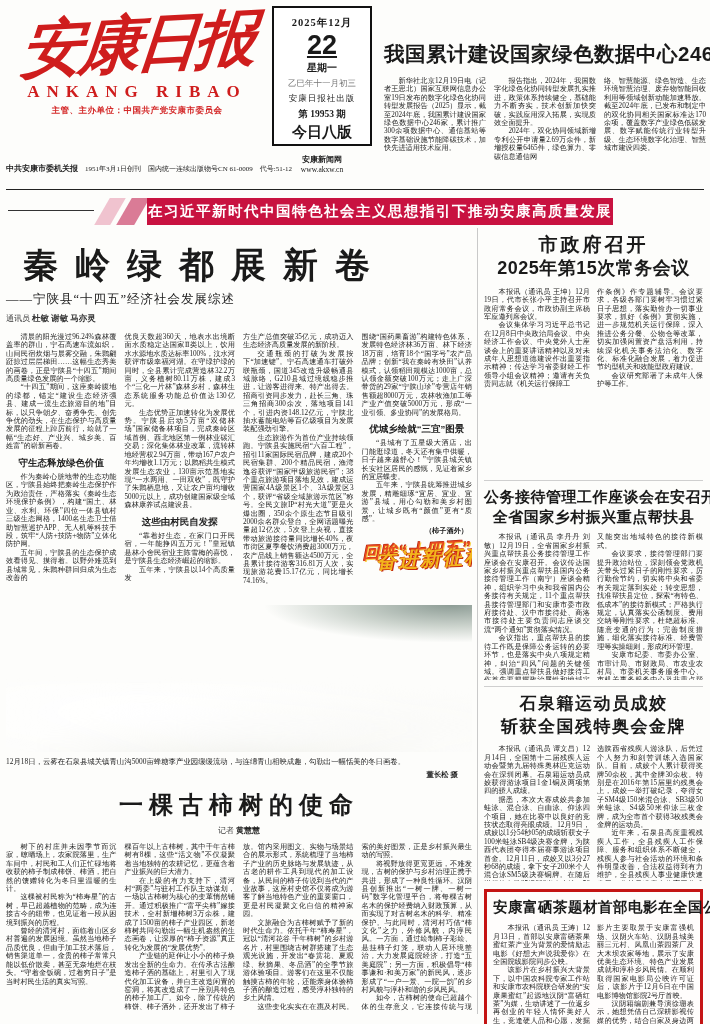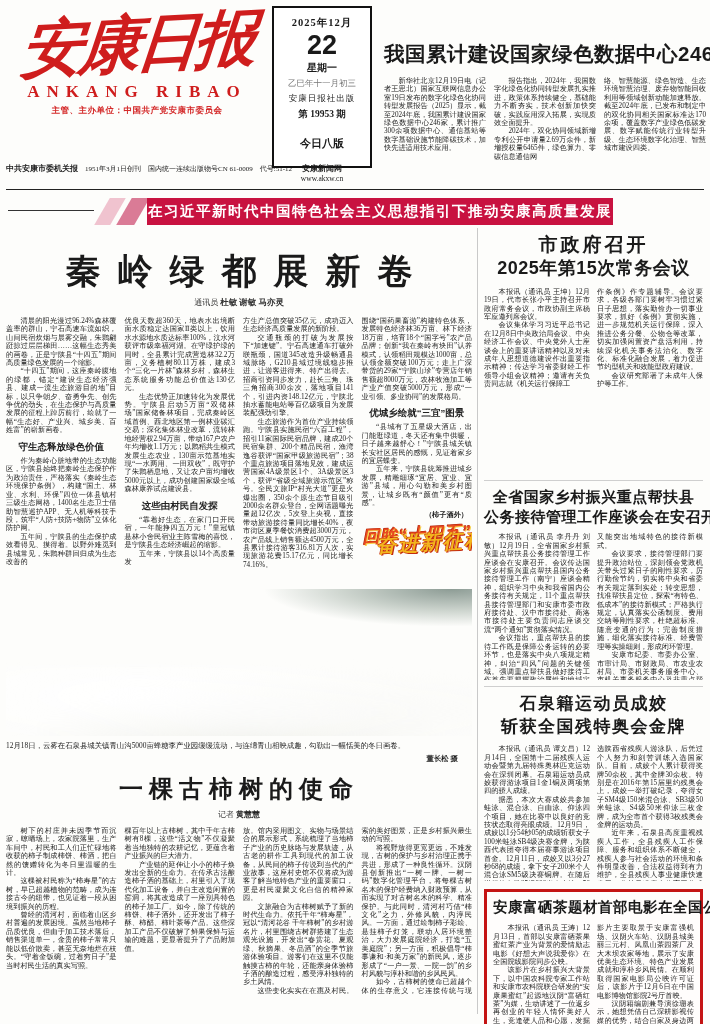--- a/index.html
+++ b/index.html
@@ -16,30 +16,30 @@
     font-size:62px; line-height:1.1; font-weight:900; color:#cf1d1d;
     letter-spacing:-4px; transform:rotate(-3deg) skewX(-8deg);
     font-style:italic; white-space:nowrap; margin-top:8px;
   }
   .mast-latin { font-size:17px; font-weight:bold; color:#cf1d1d; letter-spacing:7px; margin-top:4px; }
   .mast-super { font-size:8.5px; font-weight:bold; color:#d42a2a; margin-top:3px; letter-spacing:.5px; }
   .mast-org-row { position:absolute; left:6px; top:163px; width:368px; display:flex; gap:7px;
     font-size:7px; color:#222; align-items:baseline; white-space:nowrap; }
   .mast-org-row .org { font-weight:bold; font-size:8px; }
   .date-box {
-    position:absolute; left:272px; top:6px; width:100px; height:162px;
+    position:absolute; left:272px; top:6px; width:100px; height:140px;
     border:2px solid #111; background:#fff; text-align:center; padding-top:8px;
   }
   .db-ym { font-size:10.5px; font-weight:bold; letter-spacing:1px; }
-  .db-day { font-size:27px; font-weight:bold; font-family:"Liberation Sans",sans-serif; line-height:1.15; }
+  .db-day { font-size:27px; font-weight:bold; font-family:"Liberation Sans",sans-serif; line-height:1.15;text-decoration:underline; }
   .db-week { font-size:10px; font-weight:bold; }
   .db-lunar { font-size:8.5px; color:#777; margin-top:3px; }
   .db-pub { font-size:8.5px; margin-top:3px; letter-spacing:1px; }
   .db-issue { font-size:9.5px; font-weight:bold; margin-top:3px; }
-  .db-pages { font-size:11px; font-weight:bold; margin-top:15px; }
+  .db-pages { font-size:15px; font-weight:bold; margin-top:2px; }
   .db-site { font-size:8px; font-weight:bold; margin-top:12px; }
   .db-url { font-size:7.5px; }
   .top-article { position:absolute; left:384px; top:40px; width:322px; }
   .top-title { font-size:20.5px; font-weight:900; font-family:"Liberation Sans",sans-serif;
     letter-spacing:.5px; white-space:nowrap; }
   .top-cols { display:flex; gap:8px; margin-top:9px; height:102px; overflow:hidden; }
   .header-rule { position:absolute; left:6px; right:6px; bottom:2px; border-top:1.5px solid #222; }
   
   .banner-row { position:relative; height:33px; margin:3px 6px 0 6px; }
   .banner-line { position:absolute; left:2px; top:15px; width:86px; border-top:1.2px solid #333; }
@@ -56,21 +56,21 @@
   .left-region { width:466px; }
   .right-region { width:226px; margin-left:5px; border-left:1px solid #c9c9c9; padding-left:6px; }
   
   .bodytxt { font-size:7.2px; line-height:8.4px; text-align:justify; color:#222; }
   .para { text-indent:2em; }
   .cont { text-indent:0; }
   .sec-head { text-align:center; font-weight:bold; font-size:9.5px; line-height:1.2;
     margin:6px 0 5px 0; text-indent:0; font-family:"Liberation Sans",sans-serif; }
   .col { flex:1; min-width:0; }
   
-  .lead-head { text-align:center; margin-top:22px; }
+  .lead-head { text-align:left; margin-top:16px; }
   .lead-title { font-size:35px; font-weight:900; letter-spacing:17px; padding-left:17px;
     font-family:"Liberation Sans",sans-serif; line-height:1.2; white-space:nowrap; }
   .lead-sub { font-size:12.5px; margin-top:5px; letter-spacing:1px; }
   .lead-byline { font-size:8px; margin-top:5px; color:#333; }
   .lead-byline b { font-size:8.5px; }
   .lead-cols { display:flex; gap:8px; height:266px; overflow:hidden; margin-top:8px;justify-content:flex-end; }
   .turn-note { text-align:right; font-size:7.2px; font-weight:bold; margin-top:3px; padding-right:4px; }
   .badge { margin-top:12px; transform:rotate(-3deg); text-align:center;
     font-family:"Liberation Sans",sans-serif; font-style:italic; white-space:nowrap; }
   .badge-l1 { font-size:17px; font-weight:900; color:#e8491f;
@@ -169,20 +169,21 @@
     <div class="stripe stripe1"></div>
     <div class="stripe stripe2"></div>
     <div class="banner-bar">在习近平新时代中国特色社会主义思想指引下推动安康高质量发展</div>
   </div>
 
   <div class="content">
 
     <div class="left-region">
       <div class="lead-head">
         <div class="lead-title">秦岭绿都展新卷</div>
+        <div class="lead-sub">——宁陕县“十四五”经济社会发展综述</div>
         <div class="lead-byline">
           <span>通讯员</span>
           <b>杜敏 谢敏 马亦灵</b>
         </div>
       </div>
       <div class="lead-cols bodytxt">
         <div class="col">
             <div class="para">清晨的阳光漫过96.24%森林覆盖率的群山，宁石高速车流如织，山间民宿炊烟与晨雾交融，朱鹮翩跹掠过层层梯田……这幅生态秀美的画卷，正是宁陕县“十四五”期间高质量绿色发展的一个缩影。</div>
             <div class="para">“十四五”期间，这座秦岭腹地的绿都，锚定“建设生态经济强县、建成一流生态旅游目的地”目标，以只争朝夕、奋勇争先、创先争优的劲头，在生态保护与高质量发展的征程上踔厉前行，绘就了一幅“生态好、产业兴、城乡美、百姓富”的崭新画卷。</div>
             <div class="sec-head">守生态释放绿色价值</div>
@@ -228,20 +229,21 @@
         </div>
       </div>
       <div class="tree-cols bodytxt">
         <div class="col">
             <div class="para">树下的村庄并未因季节而沉寂，晾晒场上，农家院落里，生产车间中，村民和工人们正忙碌地将收获的柿子制成柿饼、柿酒，把自然的馈赠转化为冬日里温暖的生计。</div>
             <div class="para">这棵被村民称为“柿寿星”的古树，早已超越植物的范畴，成为连接古今的纽带，也见证着一段从困境到振兴的历程。</div>
             <div class="para">曾经的清河村，面临着山区乡村普遍的发展困境。虽然当地柿子品质优良，但由于加工技术落后，销售渠道单一，金贵的柿子常常只能以低价散卖，甚至无奈地烂在枝头。“守着金饭碗，过着穷日子”是当时村民生活的真实写照。</div>
           </div>
         <div class="col">
             <div class="para cont">棵百年以上古柿树，其中千年古柿树有8棵，这些“活文物”不仅凝聚着当地独特的农耕记忆，更蕴含着产业振兴的巨大潜力。</div>
+            <div class="para">在上级的有力支持下，清河村“两委”与驻村工作队主动谋划，一场以古柿树为核心的变革悄然铺开。通过积极推广“富平尖柿”嫁接技术，全村新增柿树3万余株，建成了1500亩的柿子产业园区，新老柿树共同勾勒出一幅生机盎然的生态画卷，让深厚的“柿子资源”真正转化为发展的“发展优势”。</div>
             <div class="para">产业链的延伸让小小的柿子焕发出全新的生命力。在传承古法酿造柿子酒的基础上，村里引入了现代化加工设备，并自主改造闲置的窑洞，将其改造成了一座别具特色的柿子加工厂。如今，除了传统的柿饼、柿子酒外，还开发出了柿子酥、柿醋、柿叶茶等产品。这些深加工产品不仅破解了鲜果保鲜与运输的难题，更显著提升了产品附加值。</div>
           </div>
         <div class="col">
             <div class="para cont">放。馆内采用图文、实物与场景结合的展示形式，系统梳理了当地柿子产业的历史脉络与发展轨迹，从古老的耕作工具到现代的加工设备，从民间的柿子传说到当代的产业故事，这座村史馆不仅将成为游客了解当地特色产业的重要窗口，更是村民凝聚文化自信的精神家园。</div>
             <div class="para">文旅融合为古柿树赋予了新的时代生命力。依托千年“柿寿星”，冠以“清河花谷 千年柿树”的乡村游名片，村里围绕古树群搭建了生态观光设施，开发出“春赏花、夏观绿、秋摘果、冬品酒”的全季节旅游体验项目。游客们在这里不仅能触摸古柿的年轮，还能亲身体验柿子酒的酿造过程，感受淳朴独特的乡土风情。</div>
             <div class="para">这些变化实实在在惠及村民。去年，清河村接待游客超2万人次，一些村民率先尝鲜，办起了农家乐与民宿，实现了在“家门口”增收致富。古树下留影的游客，农家乐中的柿子宴，民宿里的宁静夜晚，这些由村民自发探</div>
           </div>
         <div class="col">
             <div class="para cont">索的美好图景，正是乡村振兴最生动的写照。</div>
             <div class="para">将视野放得更宽更远，不难发现，古树的保护与乡村治理正携手共进，形成了一种良性循环。汉阴县创新推出“一树一牌、一树一码”数字化管理平台，将每棵古树名木的保护经费纳入财政预算，从而实现了对古树名木的科学、精准保护。与此同时，清河村巧借“柿文化”之力，外修风貌，内淳民风。一方面，通过绘制柿子彩绘、悬挂柿子灯笼，联动人居环境整治，大力发展庭院经济，打造“五美庭院”；另一方面，积极倡导“柿事谦和·和美万家”的新民风，逐步形成了“一户一景、一院一韵”的乡村风貌与淳朴和谐的乡风民风。</div>
@@ -266,22 +268,22 @@
               <div class="para cont">作条例》作专题辅导。会议要求，各级各部门要树牢习惯过紧日子思想，落实勤俭办一切事业要求，抓好《条例》贯彻实施，进一步规范机关运行保障，深入推进公务分餐、公物仓等改革，切实加强闲置资产盘活利用，持续深化机关事务法治化、数字化、标准化融合发展，着力促进节约型机关和效能型政府建设。</div>
               <div class="para">会议研究部署了未成年人保护等工作。</div>
             </div>
         </div>
       </div>
 
       <div class="r-div"></div>
 
       <div class="r-art">
         <div class="r-title">
+          <div class="r-t-m">公务接待管理工作座谈会在安召开</div>
           <div class="r-t-m">全省国家乡村振兴重点帮扶县</div>
-          <div class="r-t-m">公务接待管理工作座谈会在安召开</div>
         </div>
         <div class="r-cols bodytxt h150">
           <div class="col">
               <div class="para">本报讯（通讯员 李丹丹 刘敏）12月19日，全省国家乡村振兴重点帮扶县公务接待管理工作座谈会在安康召开。会议传达国家乡村振兴重点帮扶县国内公务接待管理工作（南宁）座谈会精神，组织学习中央和我省国内公务接待有关规定，11个重点帮扶县接待管理部门和安康市委市政府接待处、汉中市接待处、商洛市接待处主要负责同志座谈交流“两个通知”贯彻落实情况。</div>
               <div class="para">会议指出，重点帮扶县的接待工作既是保障公务运转的必要环节，也是落实中央八项规定精神，纠治“四风”问题的关键领域。强调重点帮扶县做好接待工作首先要把握政治属性和地域定位，解放思想，破除老观念，立足县域实际，探索符合接待工作新形势新要求、</div>
             </div>
           <div class="col">
               <div class="para cont">又能突出地域特色的接待新模式。</div>
               <div class="para">会议要求，接待管理部门要提升政治站位，深刻领会党政机关带头过紧日子的刚性要求，厉行勤俭节约，切实将中央和省委有关规定落到实处；转变思想，找准帮扶县定位，探索“有特色、低成本”的接待新模式；严格执行规定，认真落实公函制度、费用交纳等刚性要求，杜绝超标准、随意变通的行为；完善制度措施，细化落实接待标准、经费管理等实操细则，形成闭环管理。</div>
               <div class="para">安康市纪委、市委办公室、市审计局、市财政局、市农业农村局、市委机关事务服务中心、市机关事务服务中心及非重点帮扶县接待管理部门负责同志参加或列席会议。</div>

